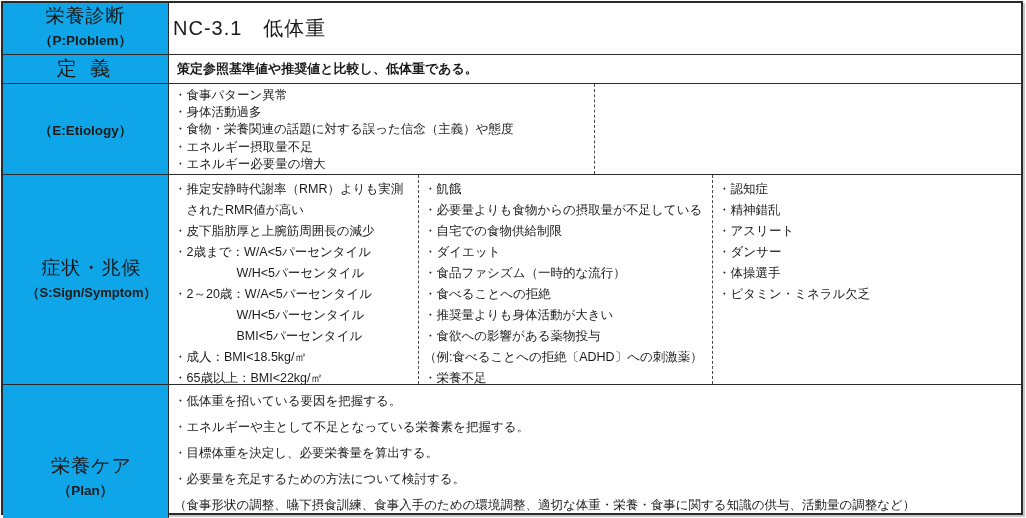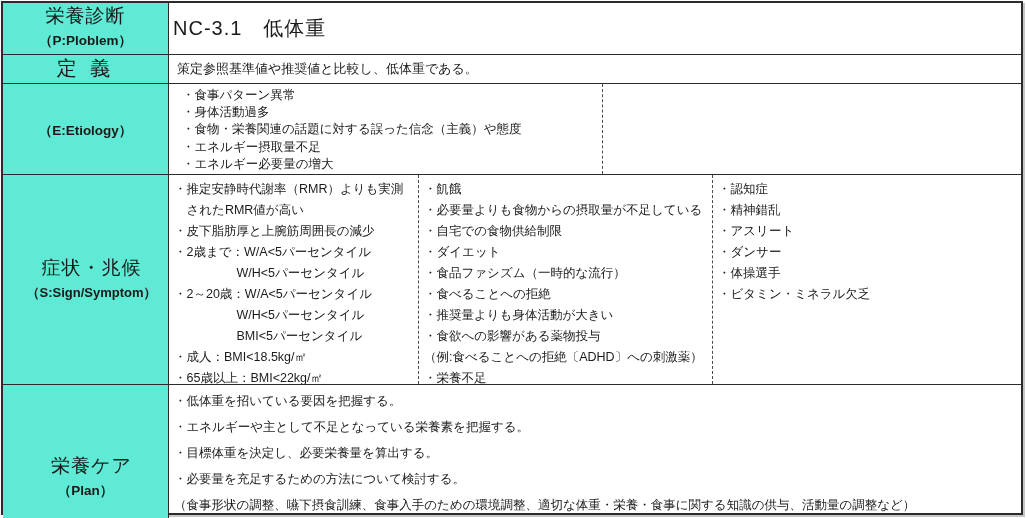--- a/index.html
+++ b/index.html
@@ -20,51 +20,51 @@
   .row { display: flex; border-bottom: 1px solid #2b2b2b; flex: none; }
   .row:last-child { border-bottom: none; flex: 1; }
 
   .row-diagnosis  { height: 52px; }
   .row-definition { height: 29px; }
   .row-etiology   { height: 91px; }
   .row-signs      { height: 210px; }
 
   .label-cell {
     width: 166px; flex: none;
-    background: #5eead4;
+    background: #0ea5e9;
     border-right: 1px solid #2b2b2b;
     display: flex; flex-direction: column;
     justify-content: center; align-items: center;
     text-align: center;
     padding-bottom: 2px;
   }
   .label-main { font-size: 19px; font-weight: 500; letter-spacing: 1px; line-height: 1.15; }
   .label-main.def { font-size: 20px; letter-spacing: 4px; }
   .label-sub  { font-size: 13.5px; font-weight: 700; margin-top: 5px; }
   .row-signs .label-cell .label-sub { font-size: 13px; }
   .row-plan .label-cell .label-main, .row-signs .label-cell { padding-bottom: 0; padding-left: 12px; }
 
   .content-cell { flex: 1; display: flex; min-width: 0; }
 
   .title-cell { align-items: center; padding-left: 4px; }
   .diagnosis-title { font-size: 20px; font-weight: 500; letter-spacing: 1px; }
 
-  .definition-cell { align-items: center; padding-left: 8px; }
+  .definition-cell { align-items: center; padding-left: 8px; font-weight: bold; }
   .definition-text { font-size: 13px; }
 
   .subcol {
     padding: 3px 4px 2px 5px;
     font-size: 12.5px;
     white-space: pre-wrap;
     overflow: hidden;
   }
   .dashed-right { border-right: 1px dashed #4a4a4a; }
 
   .row-etiology .subcol { line-height: 17.2px; }
-  .row-etiology .col-1 { width: 426px; flex: none; margin-left: 8px; }
+  .row-etiology .col-1 { width: 426px; flex: none; }
   .row-etiology .col-2 { flex: 1; }
 
   .row-signs .subcol { line-height: 21px; padding-top: 4px; }
   .row-signs .col-1 { width: 250px; flex: none; }
   .row-signs .col-2 { width: 294px; flex: none; }
   .row-signs .col-3 { flex: 1; }
 
   .row-plan .subcol { line-height: 26px; padding-top: 3px; }
 </style>
 </head>

